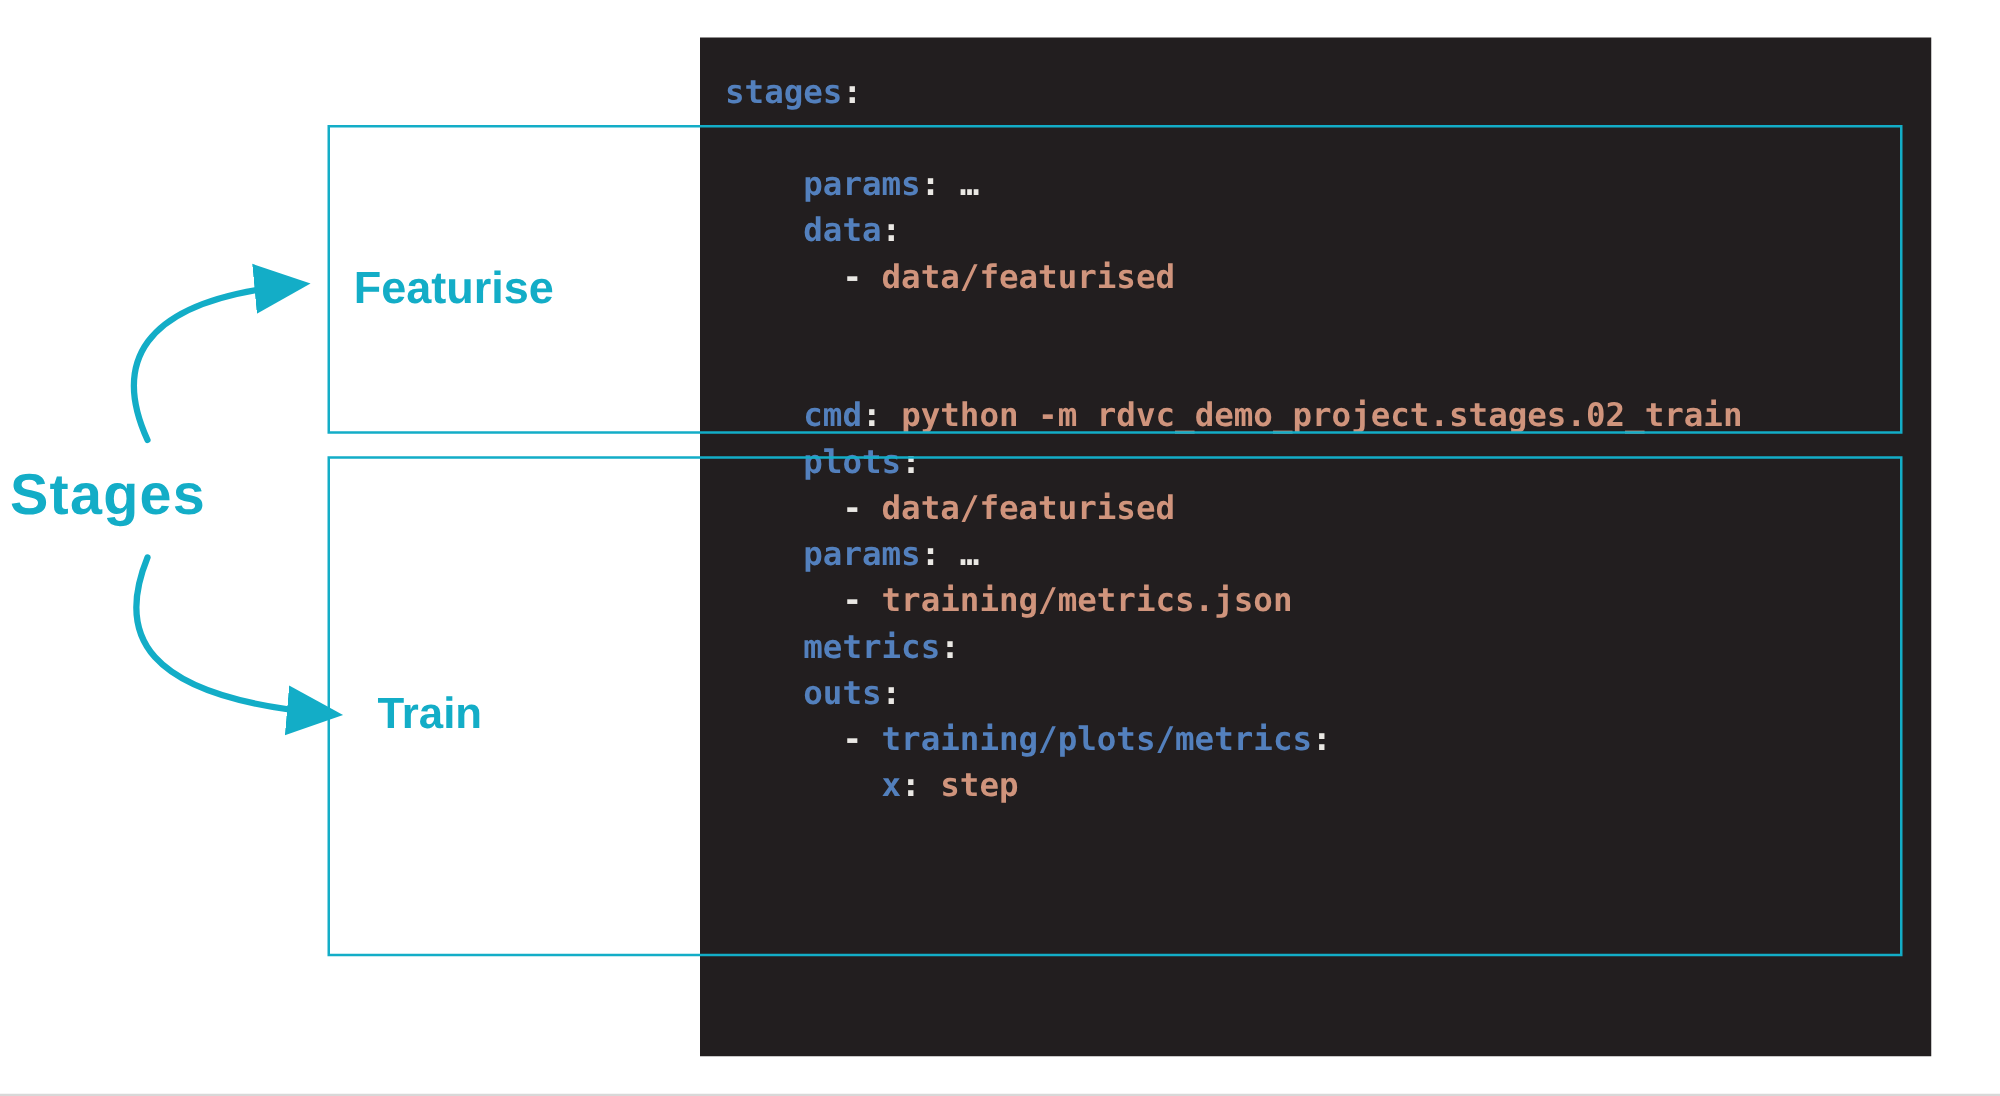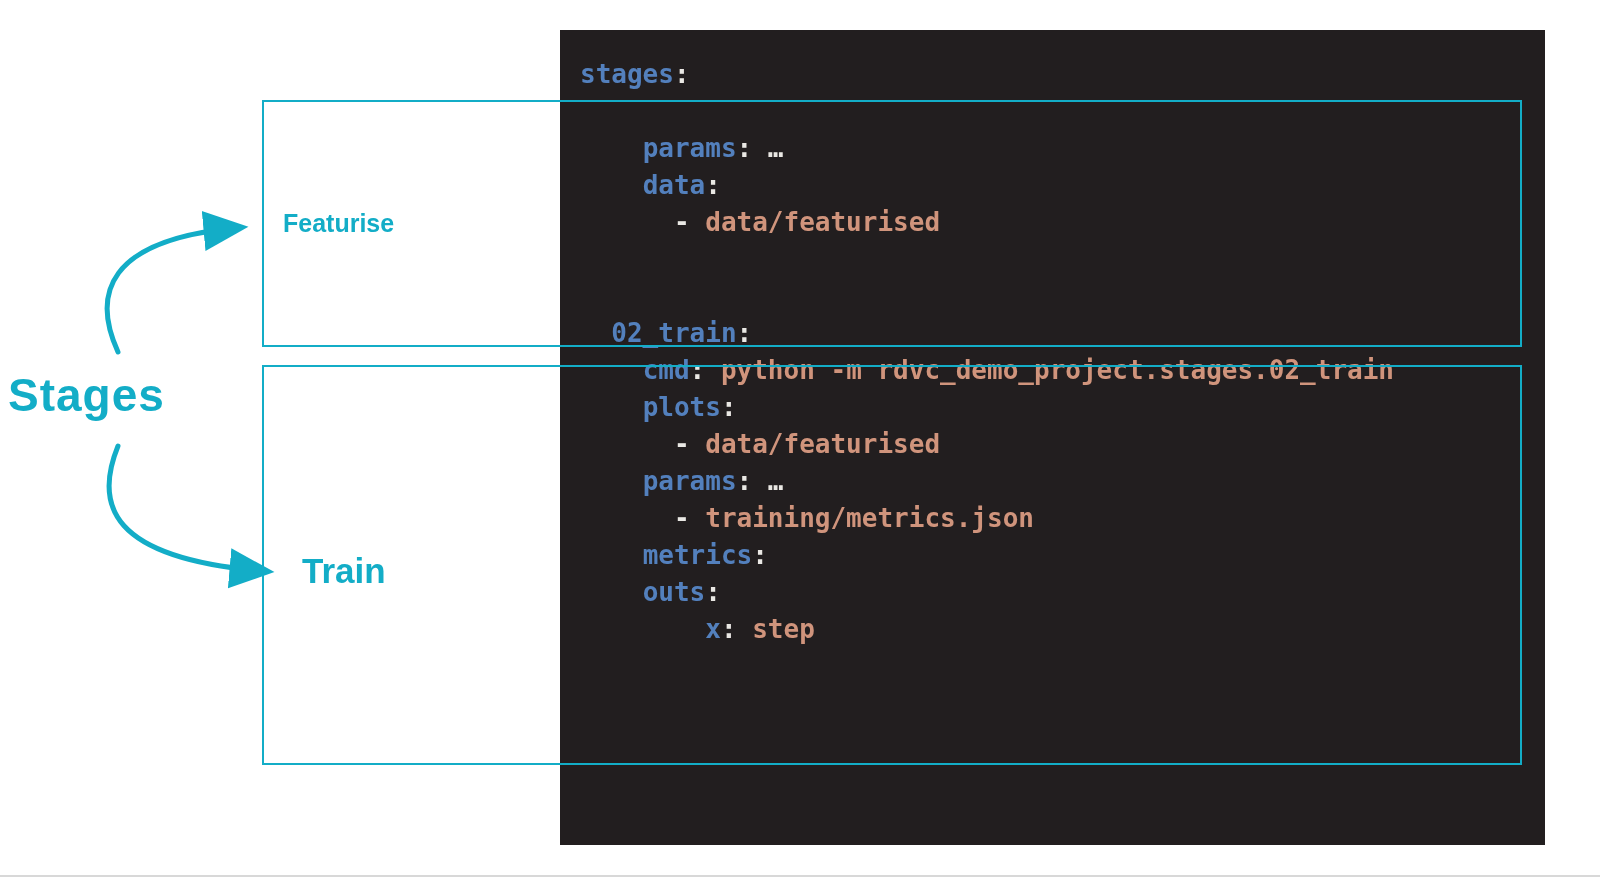--- a/index.html
+++ b/index.html
@@ -48,21 +48,21 @@
   }
   .box-featurise { left: 262px; top: 100px; width: 1260px; height: 247px; }
   .box-train     { left: 262px; top: 365px; width: 1260px; height: 400px; }
 
   .label {
     position: absolute;
     color: var(--accent, #13adc7);
     font-weight: bold;
   }
   .label-stages    { left: 8px;   top: 368px; font-size: 46px; letter-spacing: 1px; }
-  .label-featurise { left: 283px; top: 209px; font-size: 25px; }
+  .label-featurise { left: 283px; top: 209px; font-size: 36px; }
   .label-train     { left: 302px; top: 551px; font-size: 35px; }
 
   .arrows {
     position: absolute;
     left: 0;
     top: 0;
     pointer-events: none;
   }
   .arrows path.curve {
     stroke: var(--accent, #13adc7);
@@ -86,28 +86,28 @@
 
   <div class="code-panel">
     <div class="code-block">
         <div class="code-line"><span class="key">stages</span><span class="punc">:</span></div>
         <div class="code-line"></div>
         <div class="code-line"><span class="punc">    </span><span class="key">params</span><span class="punc">: …</span></div>
         <div class="code-line"><span class="punc">    </span><span class="key">data</span><span class="punc">:</span></div>
         <div class="code-line"><span class="punc">      - </span><span class="val">data/featurised</span></div>
         <div class="code-line"></div>
         <div class="code-line"></div>
-        <div class="code-line"><span class="punc">  </span><span class="key">02_train</span><span class="punc">:</span></div>
         <div class="code-line"><span class="punc">    </span><span class="key">cmd</span><span class="punc">: </span><span class="val">python -m rdvc_demo_project.stages.02_train</span></div>
         <div class="code-line"><span class="punc">    </span><span class="key">plots</span><span class="punc">:</span></div>
         <div class="code-line"><span class="punc">      - </span><span class="val">data/featurised</span></div>
         <div class="code-line"><span class="punc">    </span><span class="key">params</span><span class="punc">: …</span></div>
         <div class="code-line"><span class="punc">      - </span><span class="val">training/metrics.json</span></div>
         <div class="code-line"><span class="punc">    </span><span class="key">metrics</span><span class="punc">:</span></div>
         <div class="code-line"><span class="punc">    </span><span class="key">outs</span><span class="punc">:</span></div>
+        <div class="code-line"><span class="punc">      - </span><span class="key">training/plots/metrics</span><span class="punc">:</span></div>
         <div class="code-line"><span class="punc">        </span><span class="key">x</span><span class="punc">: </span><span class="val">step</span></div>
       </div>
   </div>
 
   <div class="stage-box box-featurise"></div>
   <div class="stage-box box-train"></div>
 
   <div class="label label-stages">Stages</div>
 
   <div class="label label-featurise">Featurise</div>

